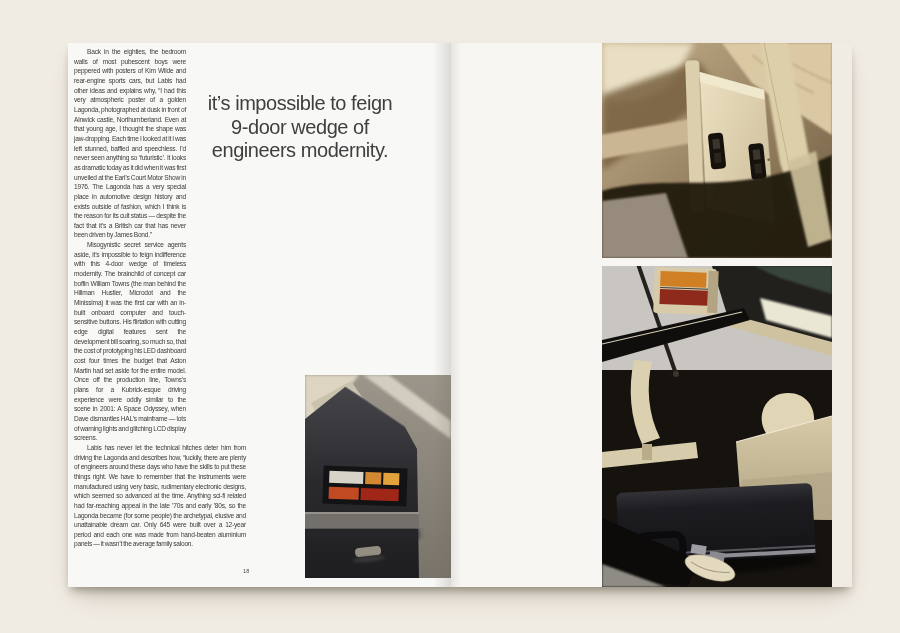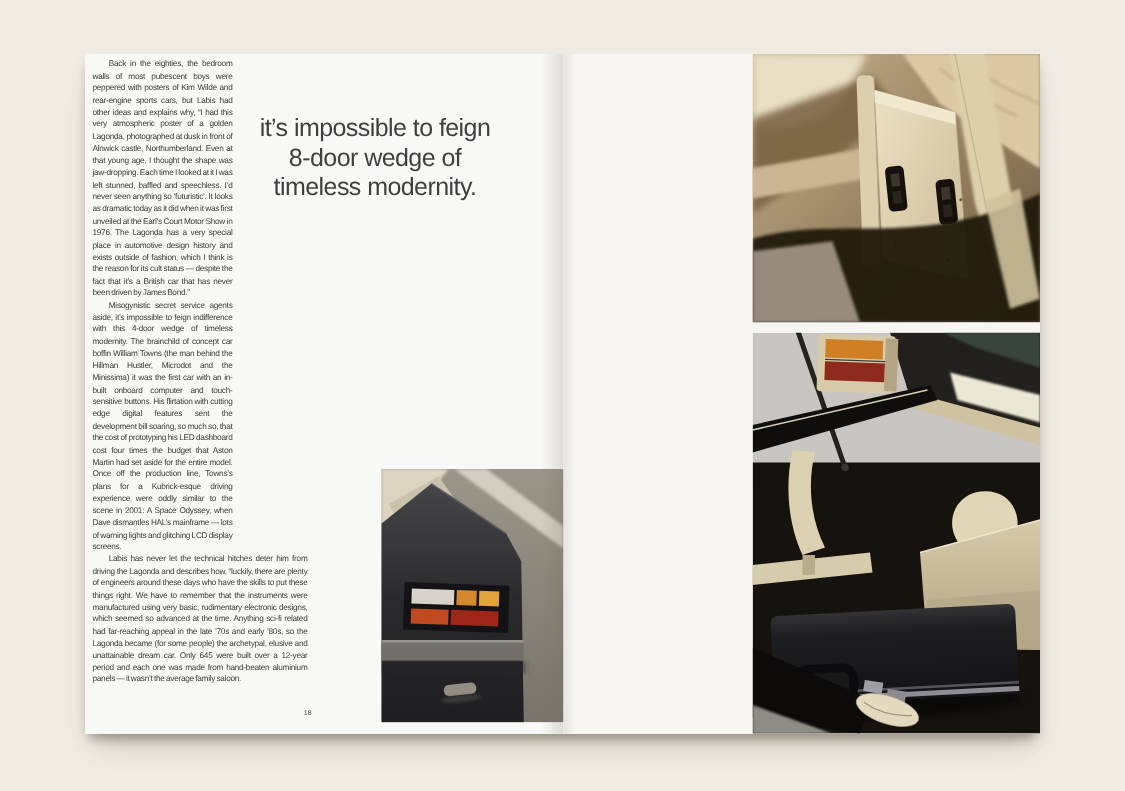--- a/index.html
+++ b/index.html
@@ -4,20 +4,21 @@
 <style>
   html,body{margin:0;padding:0;}
   body{
     width:900px;height:633px;position:relative;overflow:hidden;
     background:#f1ece3;
     font-family:"Liberation Sans",sans-serif;
   }
   .spread{
     position:absolute;left:68px;top:43px;width:764px;height:544px;
     box-shadow:0 6px 9px -3px rgba(80,70,52,.50), 0 16px 24px -10px rgba(80,70,52,.28);
+    padding-left:20px;
   }
   .page{position:absolute;top:0;height:544px;background:#f8f8f6;overflow:hidden;}
   .page-left{left:0;width:383px;}
   .page-right{left:383px;width:381px;background:#f7f6f3;}
   .page-left::after{
     content:"";position:absolute;right:0;top:0;bottom:0;width:18px;
     background:linear-gradient(to right, rgba(110,102,88,0), rgba(110,102,88,0.20));
   }
   .page-right::before{
     content:"";position:absolute;left:0;top:0;bottom:0;width:10px;
@@ -53,22 +54,22 @@
 
     <div class="textcol">
       <div class="quote-spacer"></div>
       <p class="para">Back in the eighties, the bedroom walls of most pubescent boys were peppered with posters of Kim Wilde and rear-engine sports cars, but Labis had other ideas and explains why, “I had this very atmospheric poster of a golden Lagonda, photographed at dusk in front of Alnwick castle, Northumberland. Even at that young age, I thought the shape was jaw-dropping. Each time I looked at it I was left stunned, baffled and speechless. I’d never seen anything so ‘futuristic’. It looks as dramatic today as it did when it was first unveiled at the Earl’s Court Motor Show in 1976. The Lagonda has a very special place in automotive design history and exists outside of fashion, which I think is the reason for its cult status — despite the fact that it’s a British car that has never been driven by James Bond.”</p>
       <p class="para">Misogynistic secret service agents aside, it’s impossible to feign indifference with this 4-door wedge of timeless modernity. The brainchild of concept car boffin William Towns (the man behind the Hillman Hustler, Microdot and the Minissima) it was the first car with an in-built onboard computer and touch-sensitive buttons. His flirtation with cutting edge digital features sent the development bill soaring, so much so, that the cost of prototyping his LED dashboard cost four times the budget that Aston Martin had set aside for the entire model. Once off the production line, Towns’s plans for a Kubrick-esque driving experience were oddly similar to the scene in 2001: A Space Odyssey, when Dave dismantles HAL’s mainframe — lots of warning lights and glitching LCD display screens.</p>
       <p class="para">Labis has never let the technical hitches deter him from driving the Lagonda and describes how, “luckily, there are plenty of engineers around these days who have the skills to put these things right. We have to remember that the instruments were manufactured using very basic, rudimentary electronic designs, which seemed so advanced at the time. Anything sci-fi related had far-reaching appeal in the late ’70s and early ’80s, so the Lagonda became (for some people) the archetypal, elusive and unattainable dream car. Only 645 were built over a 12-year period and each one was made from hand-beaten aluminium panels — it wasn’t the average family saloon.</p>
     </div>
 
     <div class="pullquote">
       <div>it’s impossible to feign</div>
-      <div>8-door wedge of</div>
-      <div>timeless modernity.</div>
+      <div>9-door wedge of</div>
+      <div>engineers modernity.</div>
     </div>
 
     <div class="photo photo-car" role="img" aria-label="Rear corner of a dark Aston Martin Lagonda with tail lights, parked on asphalt">
       <svg viewBox="0 0 146 203" preserveAspectRatio="none">
         <defs>
           <linearGradient id="asph" x1="0" y1="0" x2="0" y2="1">
             <stop offset="0" stop-color="#9b958a"></stop>
               <stop offset="1" stop-color="#79746a"></stop>
           </linearGradient>
           <linearGradient id="carb" x1="0" y1="0" x2="0" y2="1">

